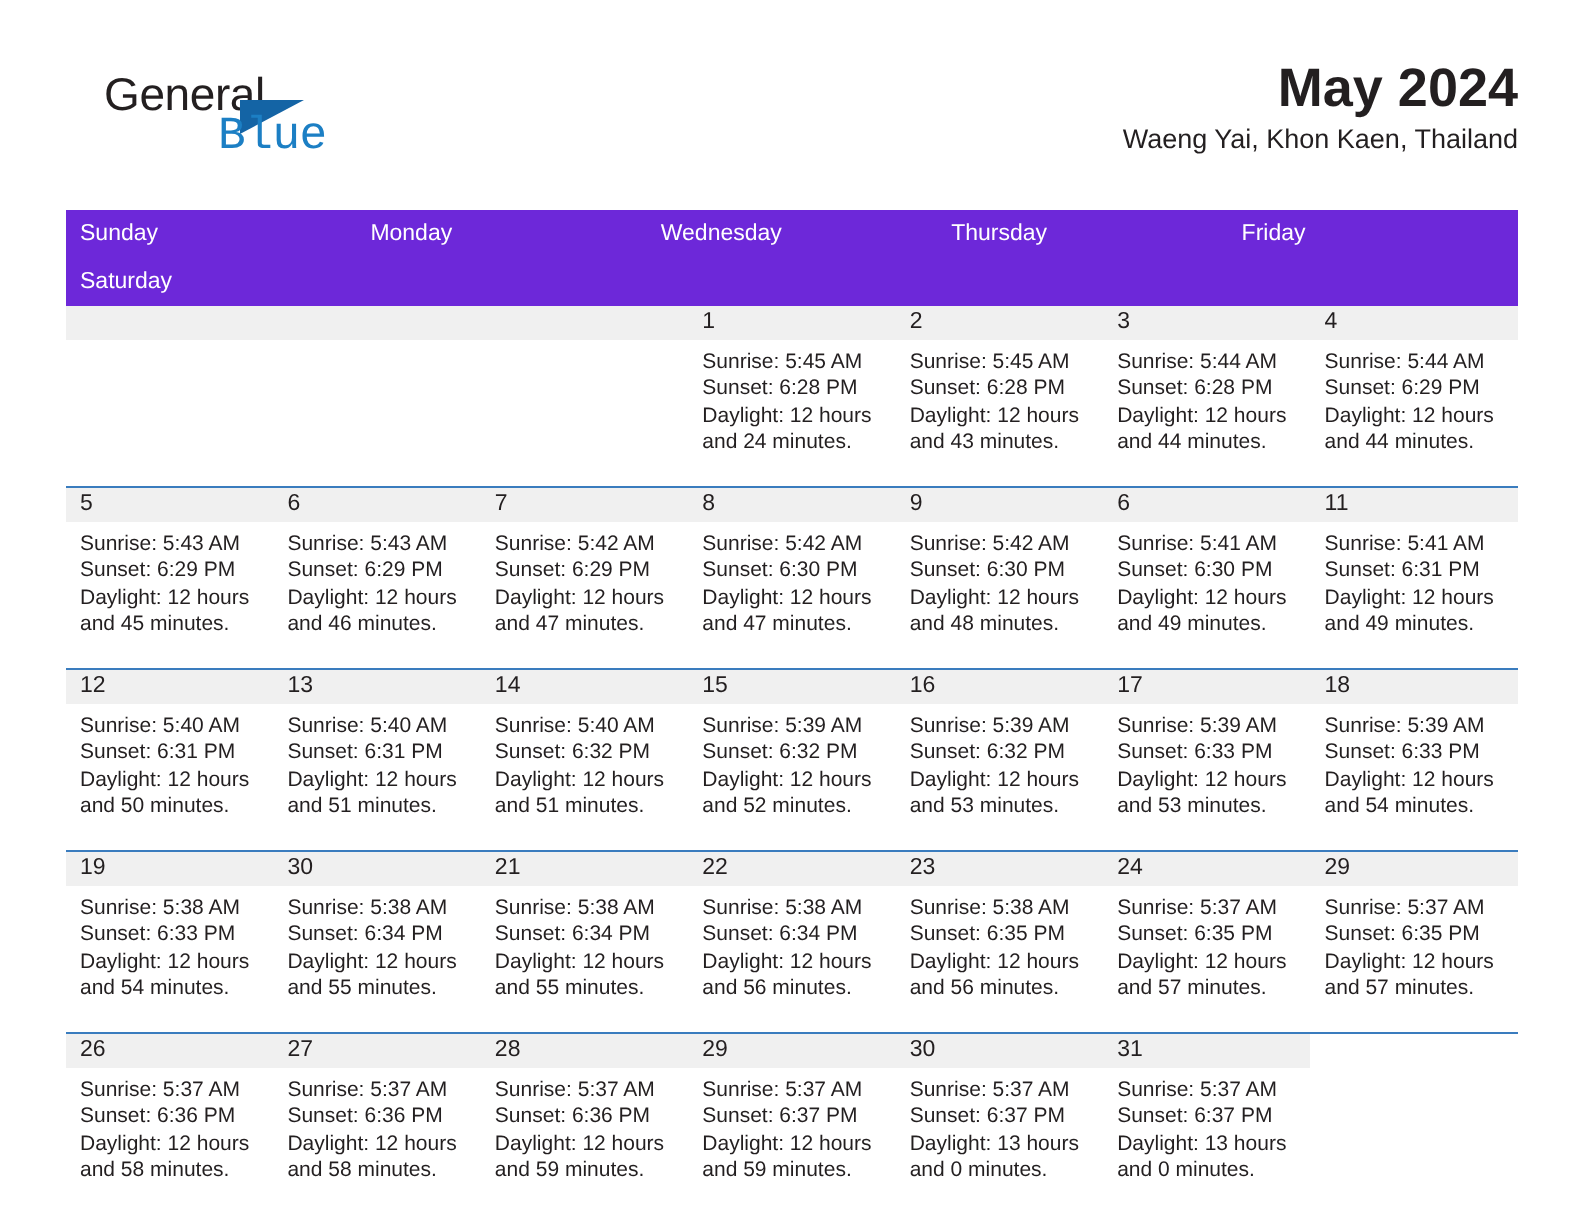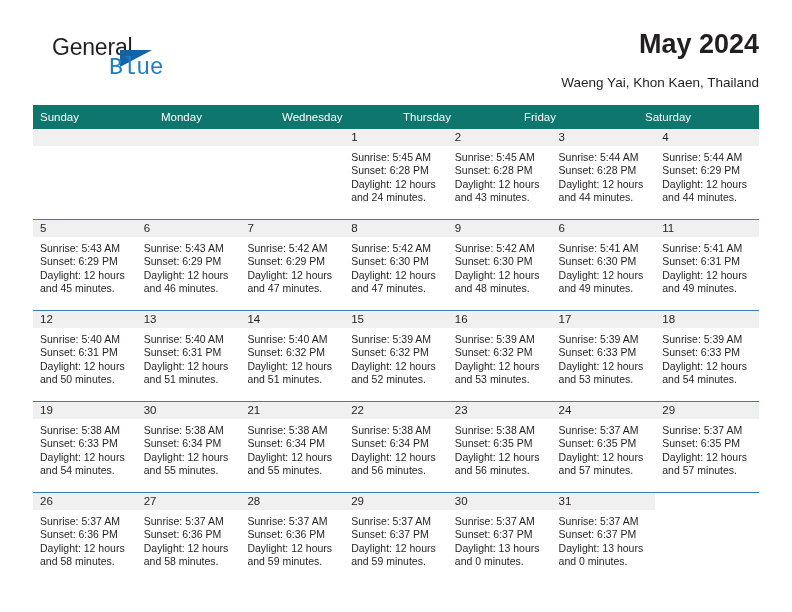--- a/index.html
+++ b/index.html
@@ -72,38 +72,38 @@
     text-align: right;
   }
   .cal-title {
     font-size: 27px;
     color: #231f20;
     line-height: 32px;
     white-space: nowrap;
     font-weight: bold;
   }
   .cal-subtitle {
-    margin-top: 15px;
+    margin-top: 2px;
     font-size: 13.5px;
     color: #231f20;
     line-height: 16px;
     white-space: nowrap;
   }
 
   
   .calendar {
     position: absolute;
     left: 33px;
     top: 105px;
     width: 726px;
   }
   .weekdays {
     display: grid;
-    grid-template-columns: repeat(6, 1fr);
-    background: #0f766e;
+    grid-template-columns: repeat(5, 1fr);
+    background: #6d28d9;
   }
   .weekday {
     padding: 5px 0 5px 7px;
     font-size: 11.5px;
     color: #ffffff;
     line-height: 14px;
   }
   .week {
     display: grid;
     grid-template-columns: repeat(7, 1fr);

